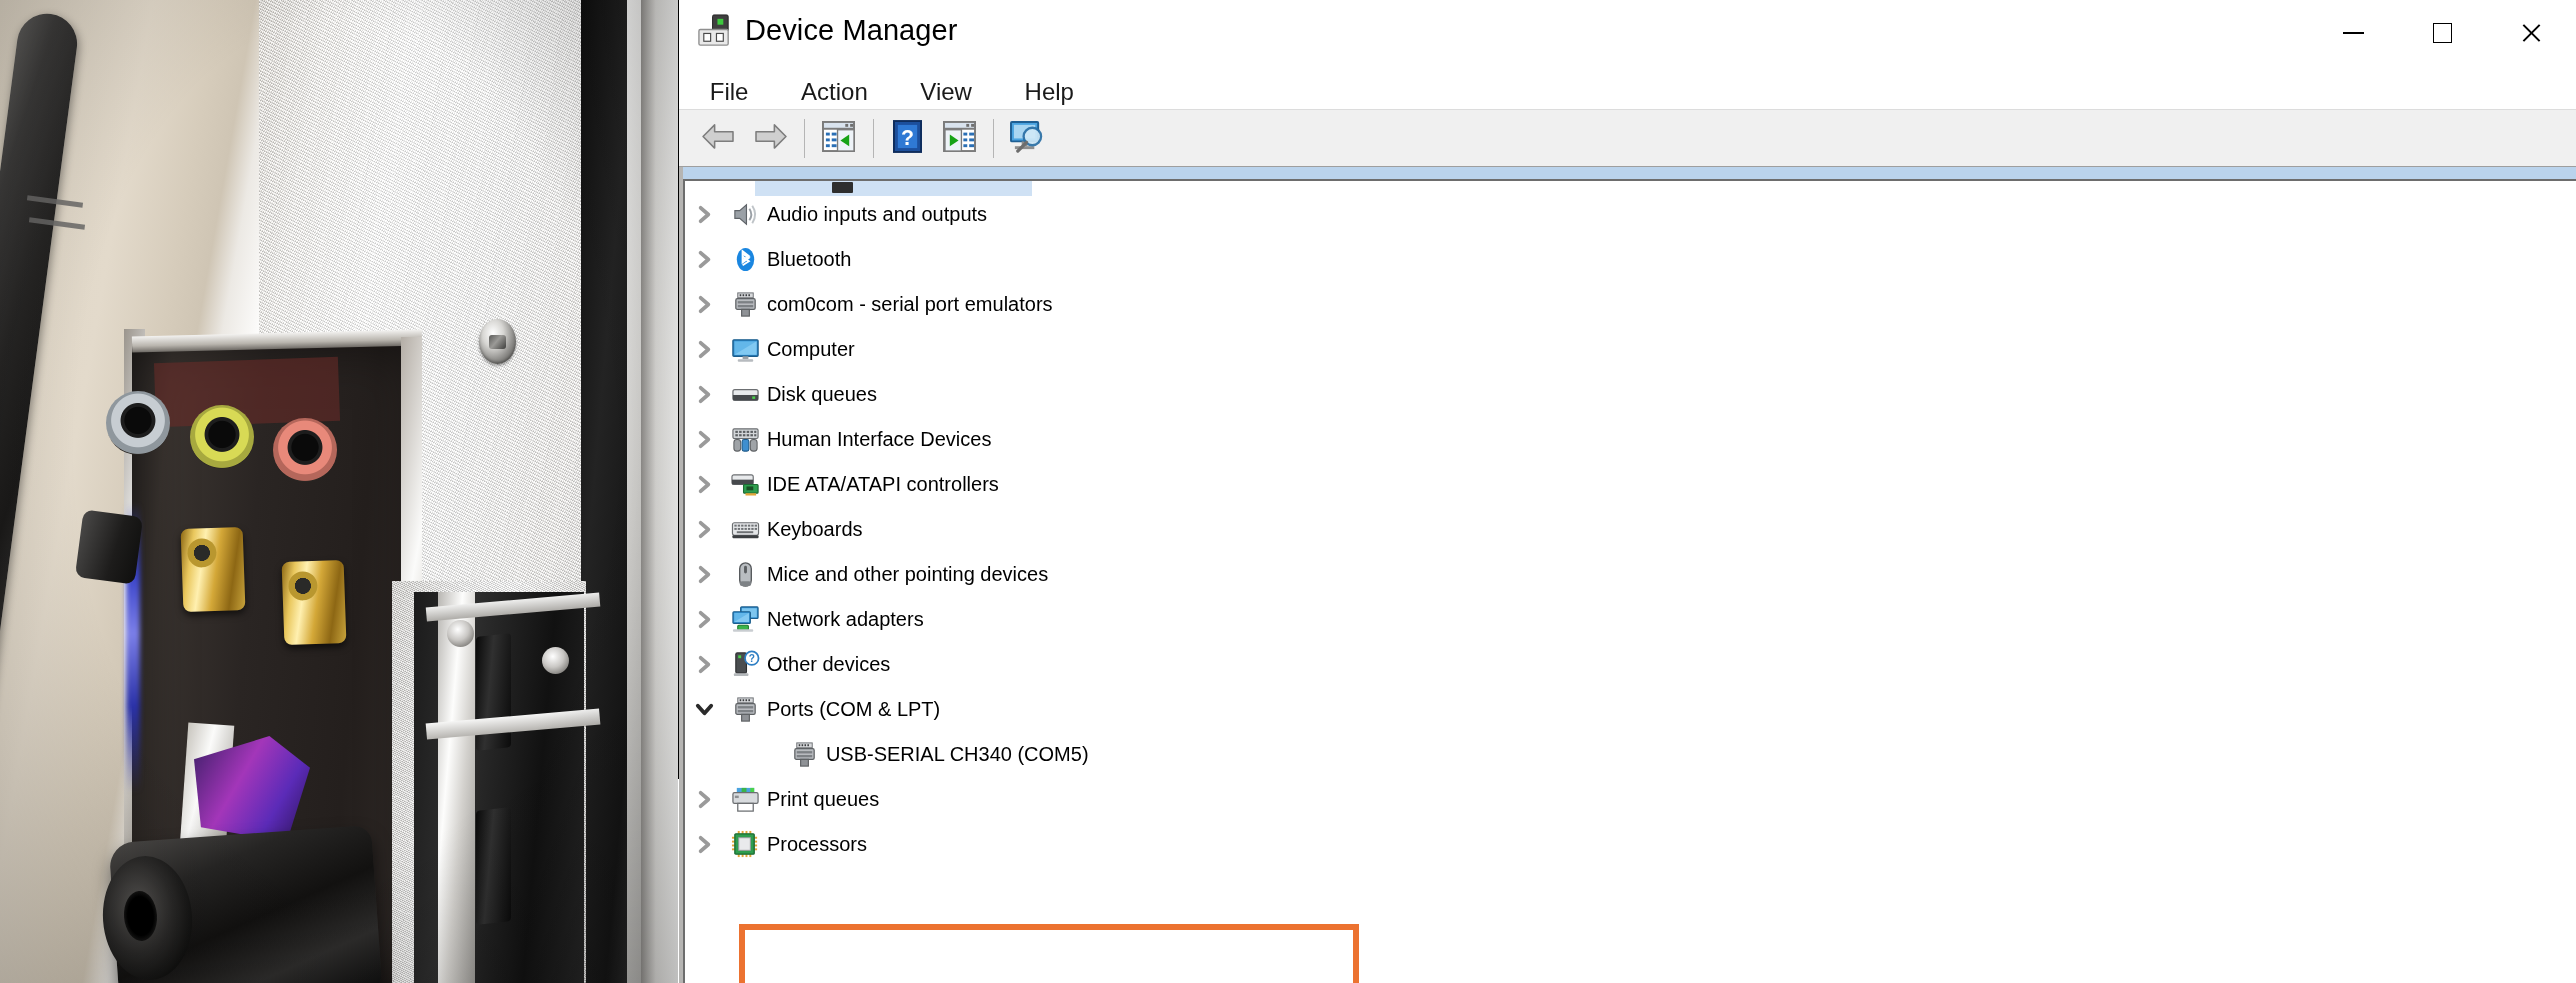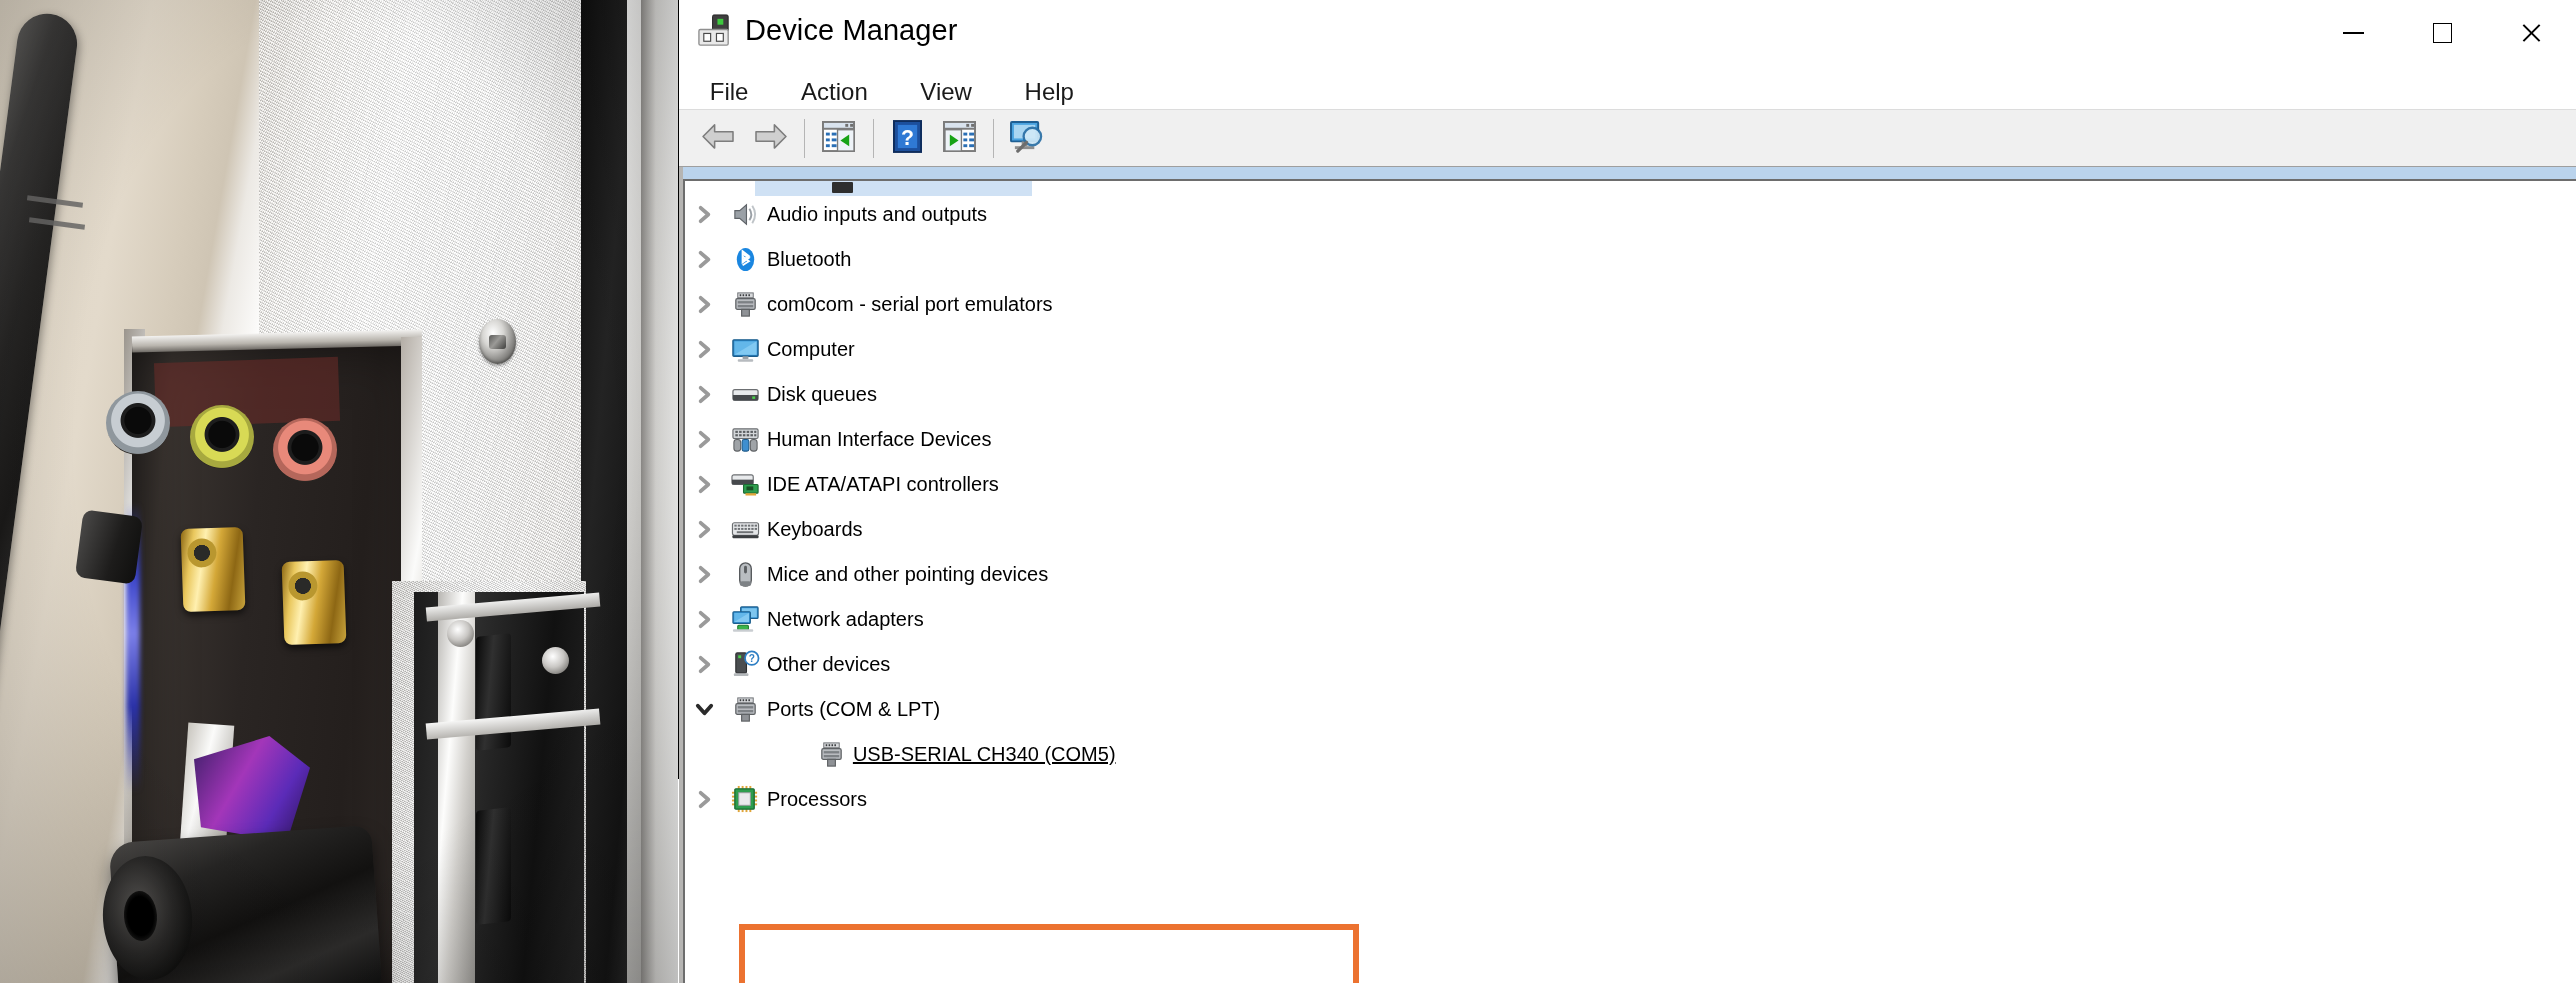--- a/index.html
+++ b/index.html
@@ -157,21 +157,21 @@
   .workarea{position:relative;height:calc(984px - 66px - 43px - 56px);background:#ffffff;}
   .selband{position:absolute;left:0;top:0;width:100%;height:11.6px;background:#bad3ec;}
   .treeframe{position:absolute;left:3.9px;top:11.6px;right:0;bottom:0;background:#ffffff;
     border-top:2.9px solid #6d6d6d;border-left:2.9px solid #6d6d6d;}
   .leftgutter{position:absolute;left:0;top:0;width:3.9px;height:100%;background:#b6b5b3;}
   .selstub{position:absolute;left:70px;top:0px;width:277px;height:15.5px;background:#cfe1f4;}
   .selstubicon{position:absolute;left:77px;top:1.9px;width:21px;height:10.6px;background:#2e2e2e;border-radius:1px;}
 
   .tree{position:absolute;left:0;top:11.6px;width:100%;}
   .row{position:relative;height:45px;display:flex;align-items:center;}
-  .row.child{padding-left:86px;text-decoration:underline;}
+  .row.child{padding-left:59px;}
   .chev{width:39px;display:flex;align-items:center;justify-content:center;}
   .chev svg{display:block;}
   .ico{width:43px;display:flex;align-items:center;justify-content:center;}
   .lbl{font-size:20px;color:#000;white-space:nowrap;
     font-family:"Liberation Sans","DejaVu Sans",sans-serif;}
 
   .hlbox{position:absolute;left:54px;top:743px;width:620px;height:94px;
     border:6.8px solid #ec7230;box-sizing:border-box;pointer-events:none;}
 </style>
 </head>
@@ -607,20 +607,38 @@
                   <rect x="18" y="4.4" width="1.6" height="2" fill="#3b3d40"></rect>
                 <rect x="5" y="9" width="20" height="11" rx="1.5" fill="#b9bcc0" stroke="#5e6164" stroke-width="1.3"></rect>
                 <rect x="7" y="11.5" width="16" height="2.4" fill="#7d8185"></rect>
                 <rect x="7" y="15.5" width="16" height="2.4" fill="#7d8185"></rect>
                 <rect x="11" y="20" width="8" height="7" fill="#8f9296" stroke="#5e6164" stroke-width="1.2"></rect>
               </svg>
             </span>
             <span class="lbl">USB-SERIAL CH340 (COM5)</span>
           </div>
 
+          <div class="row">
+            <span class="chev">
+              <svg width="21" height="21" viewBox="0 0 22 22">
+                  <polyline points="7,4 15,11 7,18" fill="none" stroke="#9a9a9a" stroke-width="4" stroke-linecap="round" stroke-linejoin="round"></polyline>
+                </svg>
+            </span>
+            <span class="ico">
+              <svg width="29" height="29" viewBox="0 0 30 30">
+                <rect x="6" y="3" width="18" height="5" fill="#4aa3e0"></rect>
+                <rect x="11" y="3" width="5" height="5" fill="#3bb44a"></rect>
+                <rect x="20" y="3" width="4" height="5" fill="#4ad24a"></rect>
+                <rect x="2" y="8" width="26" height="11" rx="1.6" fill="#d8dbde" stroke="#6b6e71" stroke-width="1.3"></rect>
+                <rect x="4" y="11" width="4" height="2.5" fill="#8c8f92"></rect>
+                <rect x="7" y="19" width="16" height="8" fill="#ffffff" stroke="#6b6e71" stroke-width="1.3"></rect>
+              </svg>
+            </span>
+            <span class="lbl">Print queues</span>
+          </div>
 
           <div class="row">
             <span class="chev">
               <svg width="21" height="21" viewBox="0 0 22 22">
                   <polyline points="7,4 15,11 7,18" fill="none" stroke="#9a9a9a" stroke-width="4" stroke-linecap="round" stroke-linejoin="round"></polyline>
                 </svg>
             </span>
             <span class="ico">
               <svg width="29" height="29" viewBox="0 0 30 30">
                 <g fill="#e0a63a">

